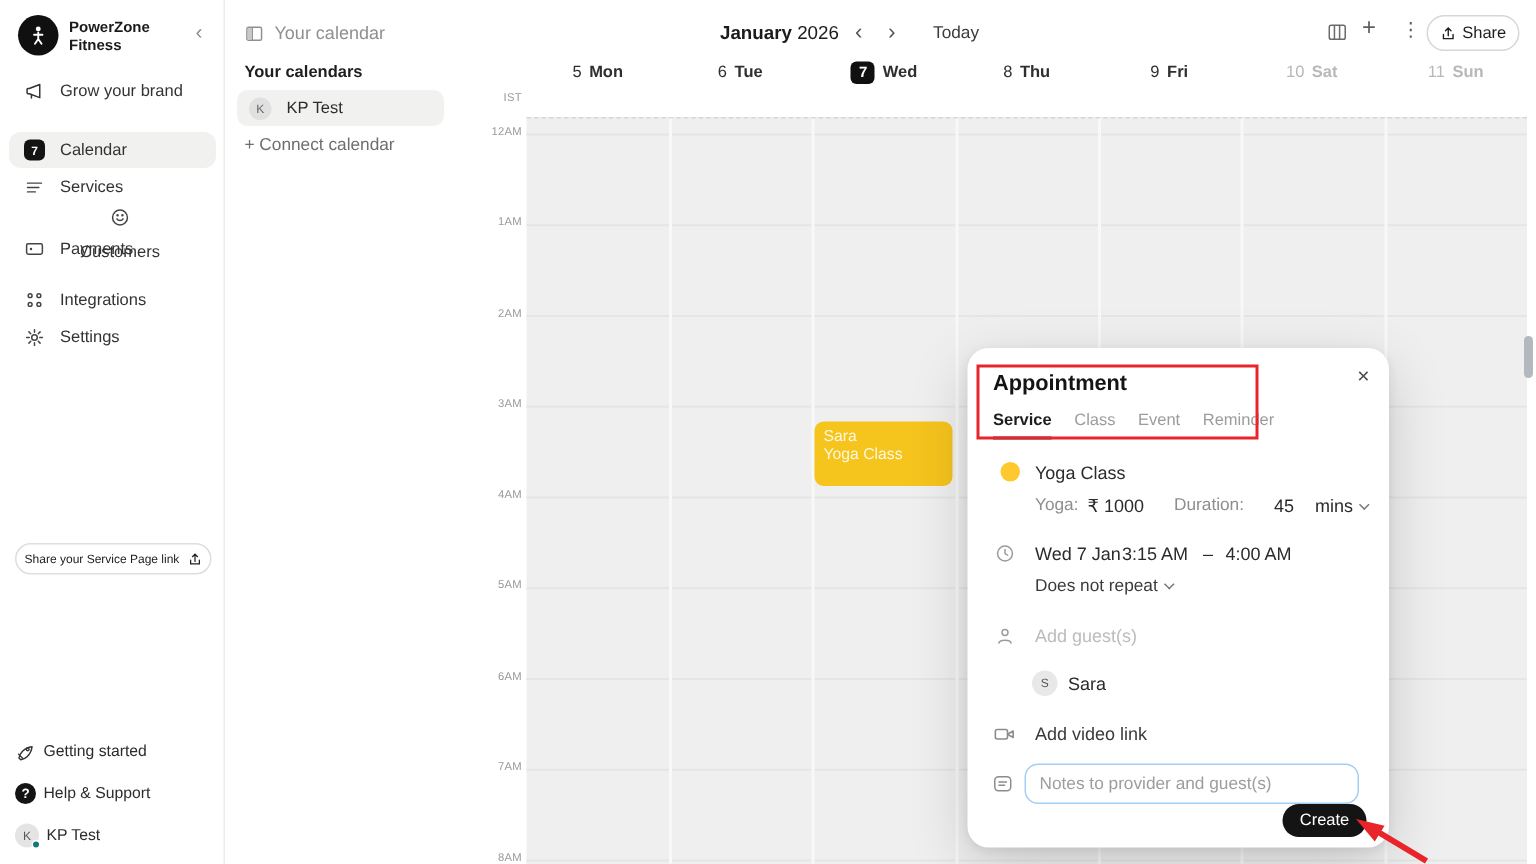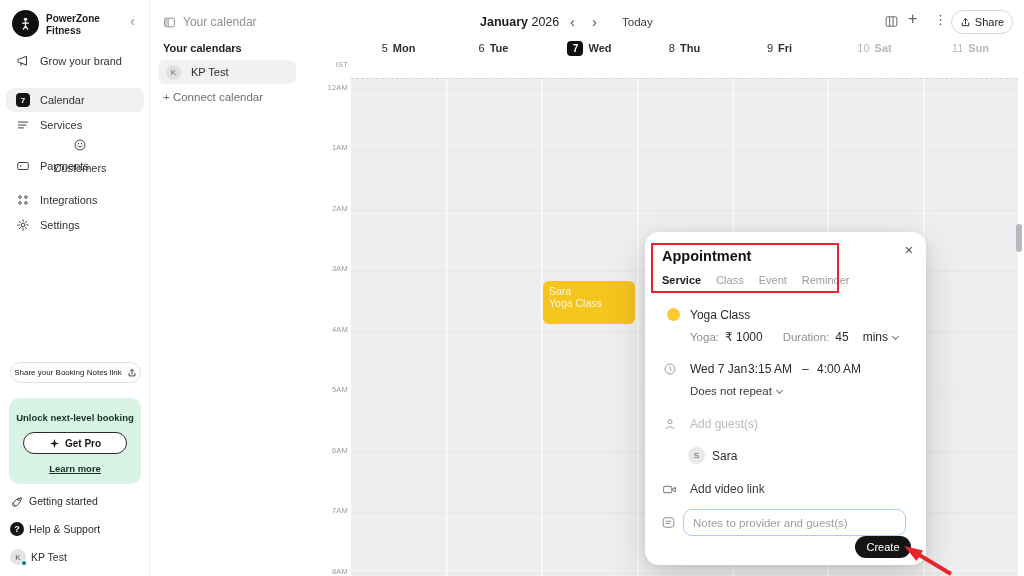--- a/index.html
+++ b/index.html
@@ -145,36 +145,26 @@
     </div>
     <div class="nav-item" style="top:213px;">
       <svg width="14" height="14" viewBox="0 0 24 24" fill="none" stroke="#444" stroke-width="1.7">
           <circle cx="12" cy="12" r="3.2"></circle>
           <path d="M12 3v3M12 18v3M3 12h3M18 12h3M5.6 5.6l2.1 2.1M16.3 16.3l2.1 2.1M18.4 5.6l-2.1 2.1M7.7 16.3l-2.1 2.1" stroke-linecap="round"></path>
         </svg>
       <span>Settings</span>
     </div>
 
     <div class="share-booking">
-      <span>Share your Booking Notes link</span>
+      <span>Share your Service Page link</span>
       <svg width="10" height="10" viewBox="0 0 24 24" fill="none" stroke="#222" stroke-width="2" stroke-linecap="round">
           <path d="M12 15V4M8 7.5L12 3.5l4 4M5 13v6h14v-6"></path>
         </svg>
     </div>
 
-    <div class="pro-card">
-      <div class="pro-title">Unlock next-level booking</div>
-      <div class="getpro-btn">
-        <svg width="11" height="11" viewBox="0 0 24 24" fill="#161616">
-            <path d="M12 2l2.2 7.8L22 12l-7.8 2.2L12 22l-2.2-7.8L2 12l7.8-2.2z"></path>
-          </svg>
-        <span>Get Pro</span>
-      </div>
-      <span class="learn-more">Learn more</span>
-    </div>
 
     <div class="foot-item" style="top:490px;">
       <svg width="14" height="14" viewBox="0 0 24 24" fill="none" stroke="#333" stroke-width="1.6">
           <path d="M4.5 19.5s.8-4.6 3.8-7.6 7.6-5 11.2-5.4c-.4 3.6-2.4 8.2-5.4 11.2s-7.6 3.8-7.6 3.8z" stroke-linejoin="round"></path>
           <circle cx="14.5" cy="9.5" r="1.6"></circle>
           <path d="M4 15l5 5" stroke-linecap="round"></path>
         </svg>
       <span>Getting started</span>
     </div>
     <div class="foot-item" style="top:518px;">
@@ -294,21 +284,21 @@
       <span class="pp-tab">Reminder</span>
     </div>
 
     <div class="r" style="left:22px; top:76px; width:13px; height:13px; border-radius:50%; background:#fec92e;"></div>
     <div class="r pp-dark" style="left:45px; top:76px;">Yoga Class</div>
 
     <div class="r" style="left:45px; top:98px; display:flex; align-items:center;">
       <span class="pp-gray">Yoga:</span>
       <span class="pp-dark" style="margin-left:6px;">₹ 1000</span>
       <span class="pp-gray" style="margin-left:20px;">Duration:</span>
-      <span class="pp-dark" style="margin-left:6px;">45</span>
+      <span class="pp-dark" style="margin-left:20px;">45</span>
       <span class="pp-dark" style="margin-left:14px;"><span>mins</span><i class="chev-d"></i></span>
     </div>
 
     <span class="pp-row-icon" style="left:18px; top:130px;">
       <svg width="14" height="14" viewBox="0 0 24 24" fill="none" stroke="#9a9a9a" stroke-width="1.7">
           <circle cx="12" cy="12" r="8.5"></circle>
           <path d="M12 7.5V12l3 2" stroke-linecap="round"></path>
         </svg>
     </span>
     <span class="r pp-dark" style="left:45px; top:130px;">Wed 7 Jan</span>

